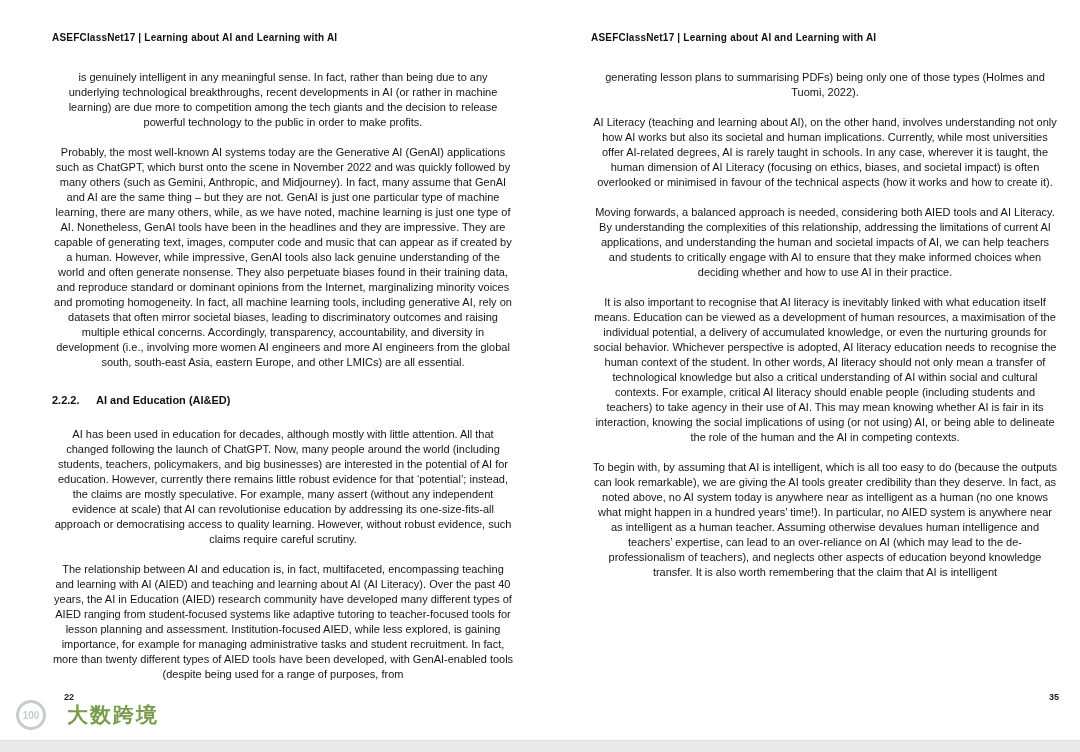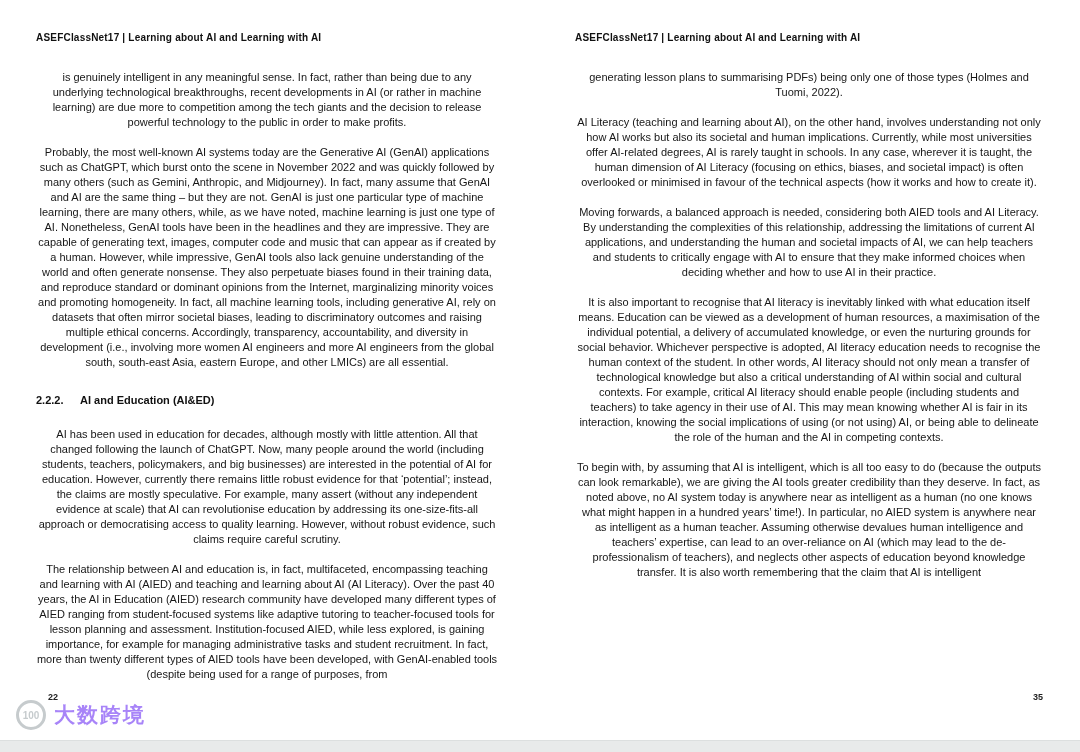--- a/index.html
+++ b/index.html
@@ -6,21 +6,21 @@
   html, body { margin: 0; padding: 0; }
   body {
     width: 1080px; height: 752px;
     background: #ffffff;
     font-family: "Liberation Sans", sans-serif;
     color: #161616;
     overflow: hidden;
     position: relative;
   }
   .spread { position: relative; width: 1080px; height: 740px; background: #ffffff; }
-  .page { position: absolute; top: 0; height: 716px; }
+  .page { position: absolute; top: 0; height: 716px; margin-left: 16px; }
   .page.left  { left: 36px;  width: 462px; }
   .page.right { left: 575px; width: 468px; }
 
   .page-header {
     margin-top: 32px;
     font-size: 10px;
     font-weight: 700;
     letter-spacing: 0.2px;
     color: #111111;
   }
@@ -49,37 +49,37 @@
   }
   .page-number.num-left  { left: 12px; }
   .page-number.num-right { right: 0px; }
 
   .watermark {
     position: absolute;
     left: 16px;
     bottom: 10px;
     display: flex;
     align-items: center;
-    gap: 8px;
+    gap: 21px;
     opacity: 0.75;
     pointer-events: none;
   }
   .wm-logo {
     width: 30px; height: 30px;
     border: 3px solid #b3babd;
     border-radius: 50%;
     display: flex; align-items: center; justify-content: center;
     color: #b3babd;
     font-size: 10px;
     font-weight: 700;
   }
   .wm-text {
     font-size: 21px;
     font-weight: 700;
-    color: #8b5cf6;
+    color: #4d7c0f;
     letter-spacing: 2px;
   }
 
   .bottom-strip {
     position: absolute;
     left: 0; bottom: 0;
     width: 1080px; height: 12px;
     background: #e8eaea;
     border-top: 1px solid #dcdfdf;
   }

